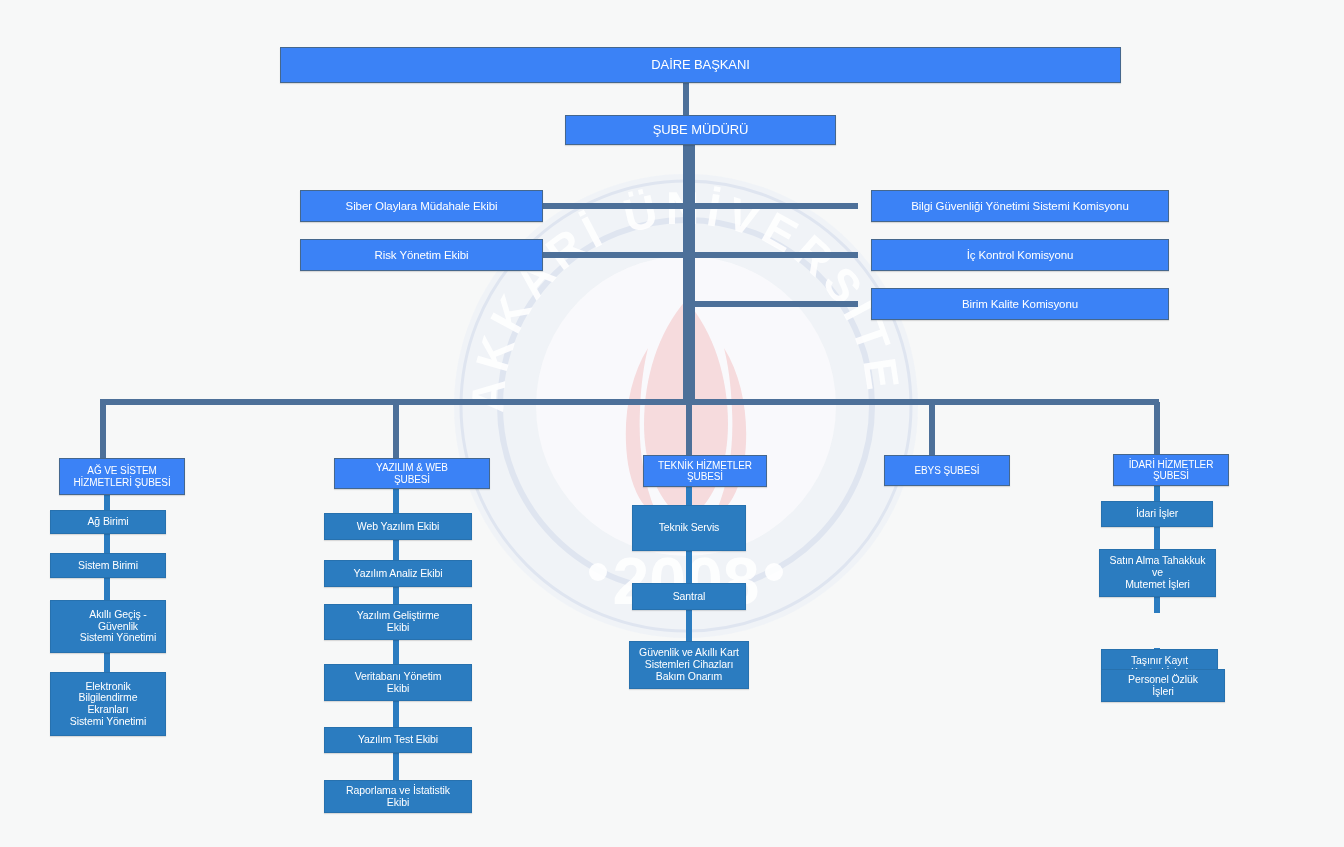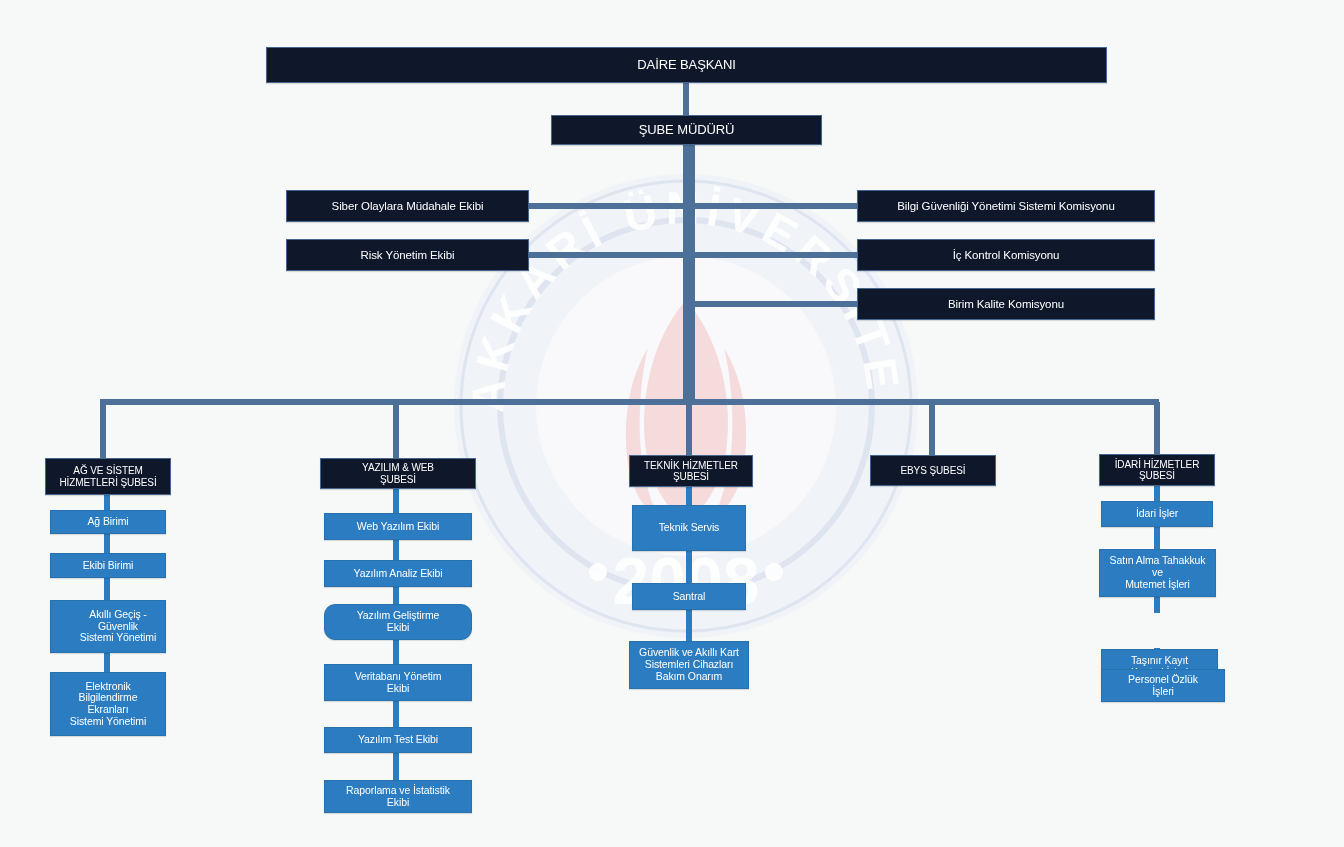--- a/index.html
+++ b/index.html
@@ -55,22 +55,23 @@
     justify-content: center;
     text-align: center;
     line-height: 1.12;
     z-index: 2;
     border: 1px solid rgba(255,255,255,0.28);
     box-shadow: 0 1px 1px rgba(0,0,0,0.12);
     letter-spacing: -0.1px;
     white-space: pre-line;
   }
   .node.slate {
-    background: #0f172a;
+    background: #3b82f6;
     border-color: #45678d;
+    margin-left: 14px;
   }
   .node.bright {
     background: #2b7cc0;
     border-color: #2771ae;
   }
   .node.head { font-size: 13px; }
   .node.unit { font-size: 11.5px; }
   .node.leaf { font-size: 10.5px; }
   .node.dept { font-size: 10px; }
 </style>
@@ -189,21 +190,21 @@
   </div>
 
   <div class="node slate dept" style="left:45px; top:458px; width:126px; height:37px;">
     <span>AĞ VE SİSTEM
 HİZMETLERİ ŞUBESİ</span>
   </div>
   <div class="node bright leaf" style="left:50px; top:510px; width:116px; height:24px;">
     <span>Ağ  Birimi</span>
   </div>
   <div class="node bright leaf" style="left:50px; top:553px; width:116px; height:25px;">
-    <span>Ekibi  Birimi</span>
+    <span>Sistem  Birimi</span>
   </div>
   <div class="node bright leaf" style="left:50px; top:600px; width:116px; height:53px;padding-left:20px;">
     <span>Akıllı Geçiş -
 Güvenlik
 Sistemi Yönetimi</span>
   </div>
   <div class="node bright leaf" style="left:50px; top:672px; width:116px; height:64px;">
     <span>Elektronik
 Bilgilendirme
 Ekranları
@@ -213,21 +214,21 @@
   <div class="node slate dept" style="left:320px; top:458px; width:156px; height:31px;">
     <span>YAZILIM &amp; WEB
 ŞUBESİ</span>
   </div>
   <div class="node bright leaf" style="left:324px; top:513px; width:148px; height:27px;">
     <span>Web Yazılım Ekibi</span>
   </div>
   <div class="node bright leaf" style="left:324px; top:560px; width:148px; height:27px;">
     <span>Yazılım Analiz Ekibi</span>
   </div>
-  <div class="node bright leaf" style="left:324px; top:604px; width:148px; height:36px;border-radius:11px;">
+  <div class="node bright leaf" style="left:324px; top:604px; width:148px; height:36px;">
     <span>Yazılım Geliştirme
 Ekibi</span>
   </div>
   <div class="node bright leaf" style="left:324px; top:664px; width:148px; height:37px;">
     <span>Veritabanı Yönetim
 Ekibi</span>
   </div>
   <div class="node bright leaf" style="left:324px; top:727px; width:148px; height:26px;">
     <span>Yazılım Test Ekibi</span>
   </div>

